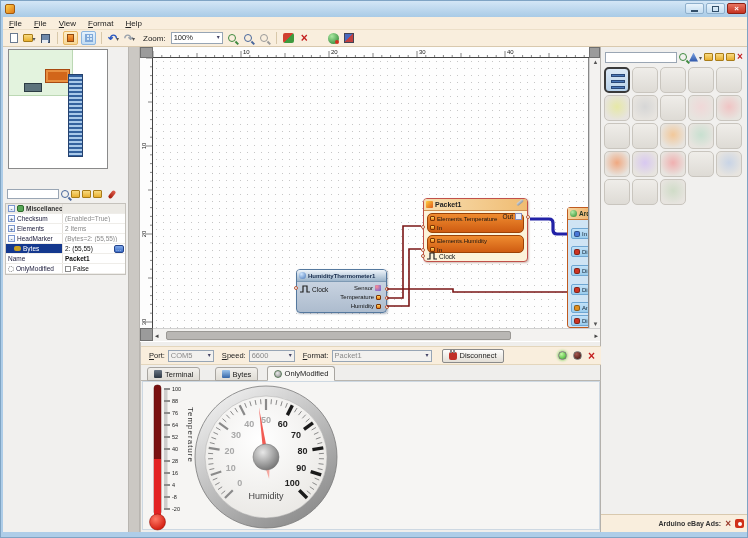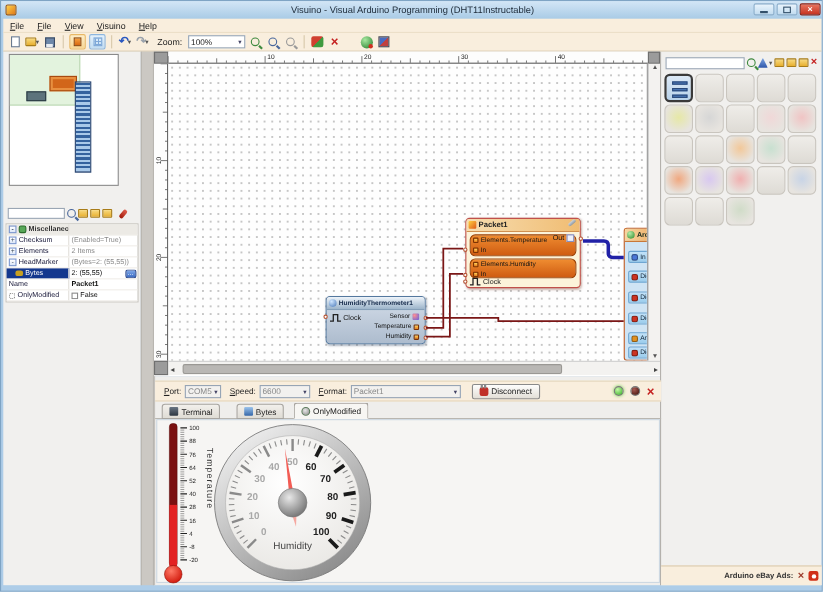--- a/index.html
+++ b/index.html
@@ -27,21 +27,21 @@
   .disk-g{width:9px;height:9px;background:#6e88aa;border:1px solid #3c4c64;}
   .disk-g::after{content:"";position:absolute;left:3px;bottom:2px;width:6px;height:3px;background:#e8ecf2;}
   .caret{font-size:6px;color:#555;margin-left:-1px;}
   .toggle{width:15px;height:14px;border:1px solid #e8b865;background:linear-gradient(#fdeec9,#f7d795);border-radius:2px;display:flex;align-items:center;justify-content:center;}
   .toggle.blue{border-color:#8cb6e0;background:linear-gradient(#e4f1fc,#c3ddf2);}
   .flag-g{width:7px;height:8px;background:linear-gradient(#f6a040,#d86810);border:1px solid #904810;}
   .grid-g{width:8px;height:8px;background:repeating-linear-gradient(0deg,#7fa8d8 0 1px,transparent 1px 3px),repeating-linear-gradient(90deg,#7fa8d8 0 1px,transparent 1px 3px);border:1px solid #7fa8d8;}
   .undo-g{color:#2a58c0;font-size:11px;font-weight:bold;line-height:10px;}
   .redo-g{color:#9aa2ac;font-size:11px;font-weight:bold;line-height:10px;}
   .zoom-label{font-size:8px;color:#222;margin:0 2px 0 4px;}
-  .combo{height:12px;background:#fff;border:1px solid #97a5b5;font-size:7.5px;color:#222;display:flex;align-items:center;padding:0 2px;position:relative;}
+  .combo{height:12px;background:#fff;border:1px solid #97a5b5;font-size:7.5px;color:#222;display:flex;padding:0 2px;position:relative;}
   .combo .cv{flex:1;}
   .combo .dd{font-size:6px;color:#446;margin-left:2px;}
   .combo.disabled{background:#f2f1ef;color:#8a8a8a;}
   .mag{width:8px;height:8px;border:1.6px solid #3f8a3f;border-radius:50%;position:relative;}
   .mag::after{content:"";position:absolute;width:4px;height:1.6px;background:inherit;background:#3f8a3f;transform:rotate(45deg);left:6px;top:7px;}
   .mag.blue{border-color:#49679c;}.mag.blue::after{background:#49679c;}
   .mag.gray{border-color:#9a9a9a;}.mag.gray::after{background:#9a9a9a;}
   .upload-g{width:11px;height:10px;border-radius:2px;background:linear-gradient(135deg,#d04030 0 50%,#3f9a3f 50% 100%);}
   .delx{color:#c42020;font-size:12px;font-weight:bold;line-height:10px;}
   .globe-g{width:11px;height:11px;border-radius:50%;background:radial-gradient(circle at 35% 30%,#a8e8a0,#1f7a28);position:relative;}
@@ -150,37 +150,36 @@
   #instruments{position:absolute;left:1px;top:39px;width:458px;height:149px;background:#f6f5f3;border:1px solid #cdd8e2;}
   svg text{font-family:"Liberation Sans",sans-serif;}
 </style>
 </head>
 <body>
 
 <div id="win">
 
   <div id="titlebar" class="abs">
     <span id="app-icon"></span>
-    <span id="title-text">Visuino - Visual Arduino Programming (DHT11Instructable)</span>
     <span id="win-controls">
       <span class="winbtn">
           <i class="min-glyph"></i>
         </span>
       <span class="winbtn">
           <i class="max-glyph"></i>
         </span>
       <span class="winbtn close">×</span>
     </span>
   </div>
 
   <div id="menubar" class="abs">
       <span class="menu-item">File</span>
       <span class="menu-item">File</span>
       <span class="menu-item">View</span>
-      <span class="menu-item">Visuino</span>
+      <span class="menu-item">Format</span>
       <span class="menu-item">Help</span>
     </div>
 
   <div id="toolbar" class="abs">
     <span class="ticon">
         <i class="page-g"></i>
       </span>
     <span class="ticon">
         <i class="folder-g"></i>
         <span class="caret">▾</span>
@@ -590,21 +589,21 @@
     <div id="ads-bar">
       <span>Arduino eBay Ads:</span>
       <span class="ads-x">×</span>
       <span class="ads-sq"></span>
     </div>
   </div>
 
   <div id="bottom-panel" class="abs">
     <div id="conn-toolbar">
       <span class="lbl">Port:</span>
-      <span class="combo disabled" style="width:33px;">
+      <span class="combo disabled" style="width:46px;">
           <span class="cv">COM5</span>
           <span class="dd">▾</span>
         </span>
       <span class="lbl">Speed:</span>
       <span class="combo disabled" style="width:46px;">
           <span class="cv">6600</span>
           <span class="dd">▾</span>
         </span>
       <span class="lbl">Format:</span>
       <span class="combo disabled" style="width:100px;">

